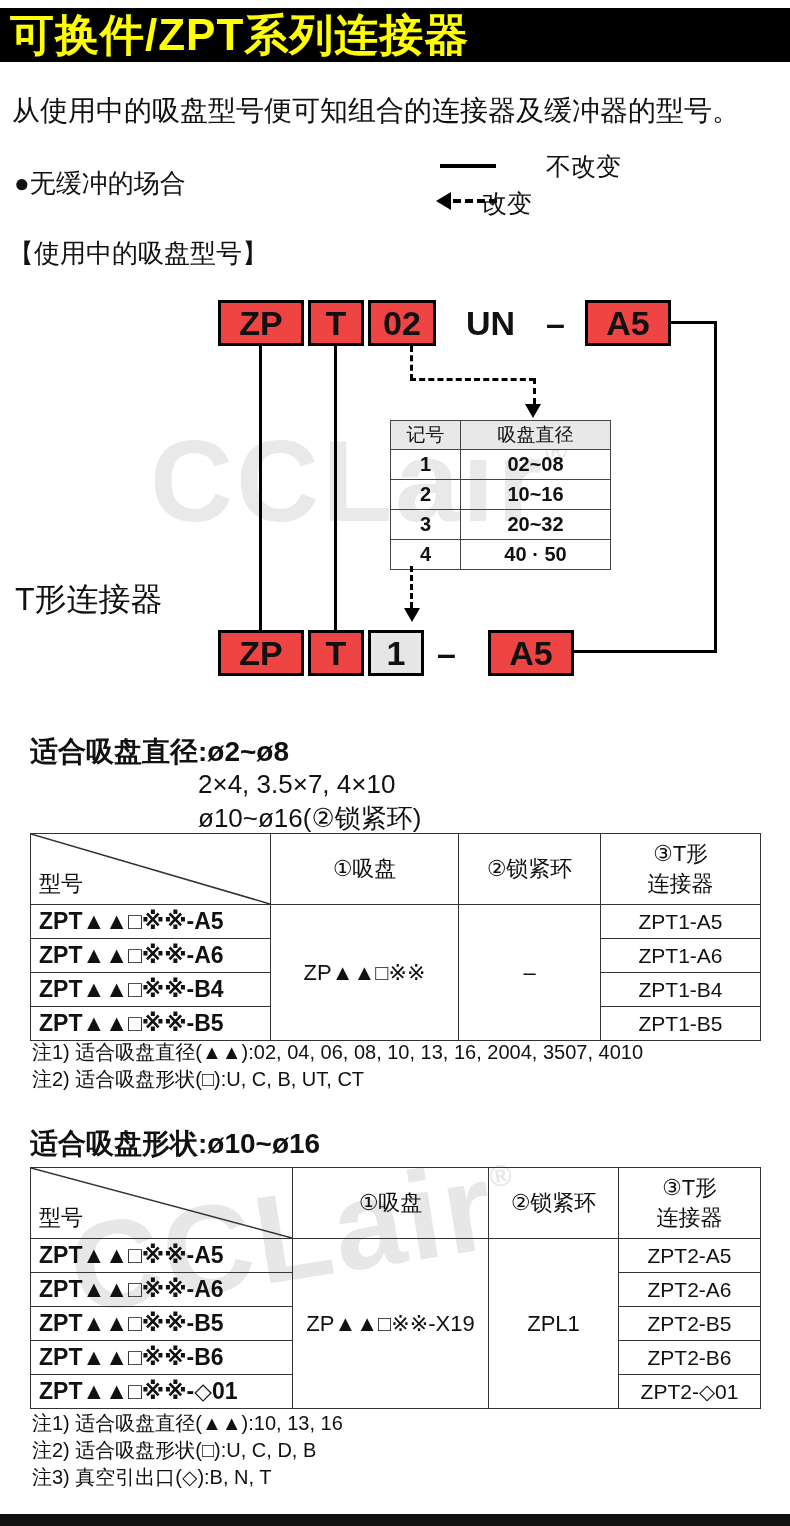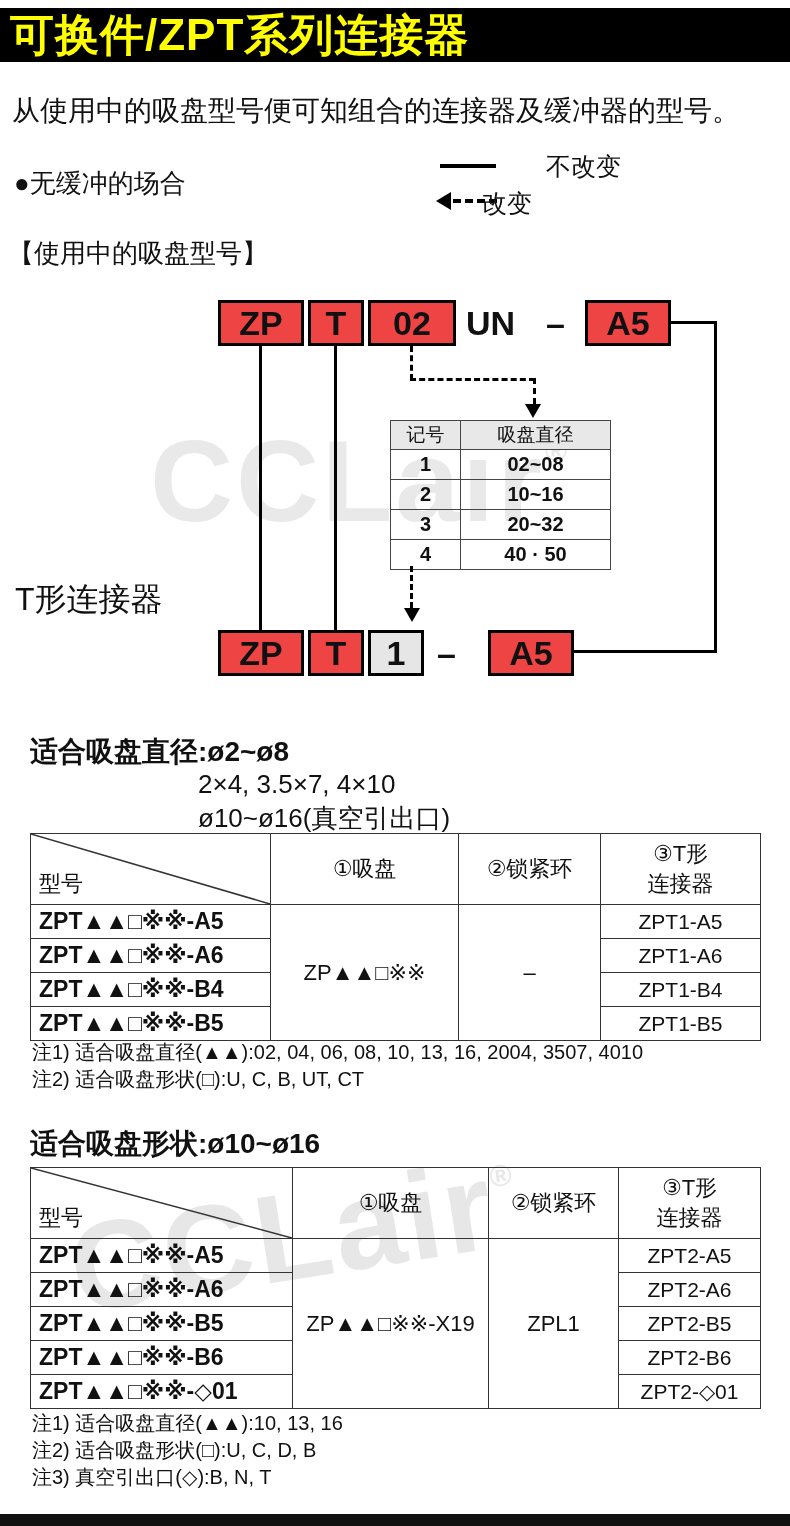--- a/index.html
+++ b/index.html
@@ -87,21 +87,21 @@
   <div class="abs solid-line"></div>
   <div class="abs legend-no-change">不改变</div>
   <div class="abs tri-left"></div>
   <div class="abs dash-line"></div>
   <div class="abs legend-change">改变</div>
 
   <div class="abs section-label">【使用中的吸盘型号】</div>
 
   <div class="box" style="left:218px;top:300px;width:86px;">ZP</div>
   <div class="box" style="left:308px;top:300px;width:56px;">T</div>
-  <div class="box" style="left:368px;top:300px;width:88px;">02</div>
+  <div class="box" style="left:368px;top:300px;width:68px;">02</div>
   <div class="abs plain-seg" style="left:466px;top:300px;">UN</div>
   <div class="abs plain-seg" style="left:546px;top:300px;">–</div>
   <div class="box" style="left:585px;top:300px;width:86px;">A5</div>
 
   <div class="vline" style="left:259px;top:346px;height:284px;"></div>
   <div class="vline" style="left:334px;top:346px;height:284px;"></div>
   <div class="hline" style="left:671px;top:321px;width:46px;"></div>
   <div class="vline" style="left:714px;top:321px;height:332px;"></div>
   <div class="hline" style="left:574px;top:650px;width:143px;"></div>
 
@@ -145,21 +145,21 @@
   <div class="abs t-conn-label">T形连接器</div>
 
   <div class="box" style="left:218px;top:630px;width:86px;">ZP</div>
   <div class="box" style="left:308px;top:630px;width:56px;">T</div>
   <div class="box shaded" style="left:368px;top:630px;width:56px;">1</div>
   <div class="abs plain-seg" style="left:437px;top:630px;">–</div>
   <div class="box" style="left:488px;top:630px;width:86px;">A5</div>
 
   <div class="abs sec-title" style="left:30px;top:733px;">适合吸盘直径:ø2~ø8</div>
   <div class="abs sec-sub" style="left:198px;top:769px;">2×4, 3.5×7, 4×10</div>
-  <div class="abs sec-sub" style="left:198px;top:801px;">ø10~ø16(真空引出口)</div>
+  <div class="abs sec-sub" style="left:198px;top:801px;">ø10~ø16(②锁紧环)</div>
 
   <table class="spec" style="left:30px;top:833px;width:730px;">
     <colgroup>
         <col style="width:240px">
         <col style="width:188px">
         <col style="width:142px">
         <col style="width:160px">
       </colgroup>
     <tbody>
         <tr class="head">

